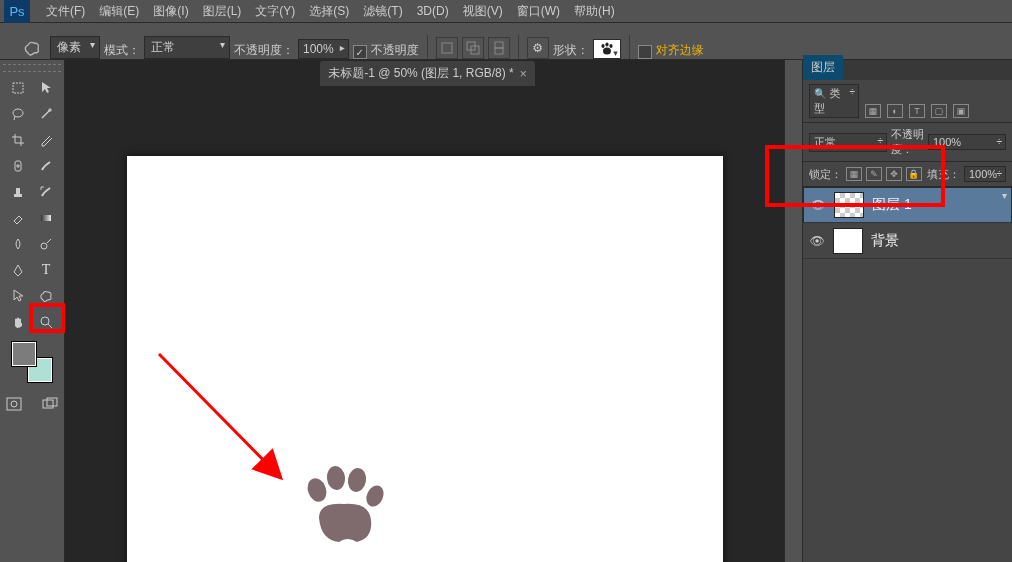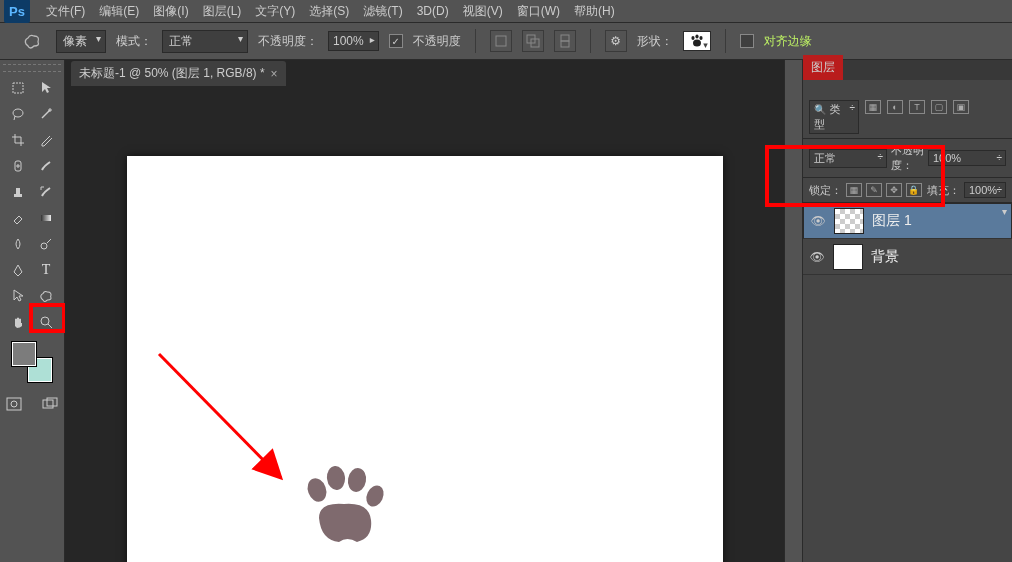--- a/index.html
+++ b/index.html
@@ -1,20 +1,20 @@
 <!DOCTYPE html>
 <html><head>
 <meta charset="utf-8">
 <style>
 * { margin: 0; padding: 0; box-sizing: border-box; font-family: "Microsoft YaHei", sans-serif; }
 body { background: #535353; width: 1012px; height: 562px; overflow: hidden; color: #ccc; font-size: 12px; }
 .menubar { background: #535353; height: 22px; display: flex; align-items: center; padding-left: 4px; gap: 2px; }
-.ps-logo { width: 26px; height: 24px; background: #0d3b66; color: #5bb6ff; font-weight: bold; font-size: 13px; display: flex; align-items: center; justify-content: center; border-radius: 2px; margin-right: 8px; }
+.ps-logo { width: 26px; height: 24px; background: #0d3b66; color: #5bb6ff; font-weight: normal; font-size: 13px; display: flex; align-items: center; justify-content: center; border-radius: 2px; margin-right: 8px; }
 .menu-item { padding: 2px 6px; cursor: pointer; }
-.optbar { background: #535353; height: 38px; border-top: 1px solid #2a2a2a; border-bottom: 1px solid #2a2a2a; display: flex; align-items: center; padding-left: 18px; gap: 10px; }
+.optbar { background: #535353; height: 38px; border-top: 1px solid #2a2a2a; border-bottom: 1px solid #2a2a2a; display: flex; align-items: flex-end; padding-left: 18px; gap: 4px; }
 .tool-ico { width: 28px; height: 22px; display:flex; align-items:center; justify-content:center; }
 .sel { background: #3f3f3f; border: 1px solid #2a2a2a; padding: 2px 18px 2px 6px; position: relative; cursor: pointer; }
 .sel::after { content:"▾"; position:absolute; right:4px; top:2px; font-size:10px; color:#ccc; }
 .lbl { color: #ccc; }
 .val-box { background: #3f3f3f; border: 1px solid #2a2a2a; padding: 2px 14px 2px 4px; position:relative; }
 .val-box::after { content:"▸"; position:absolute; right:3px; top:2px; font-size:10px; }
 .chk { width:14px; height:14px; background:#3f3f3f; border:1px solid #888; display:inline-flex; align-items:center; justify-content:center; font-size:10px; color:#ccc; }
 .sq-btn { width:22px; height:22px; background:#535353; border:1px solid #3a3a3a; display:flex; align-items:center; justify-content:center; }
 .vsep { width:1px; height:24px; background:#3a3a3a; margin:0 4px; }
 .shape-pv { width:28px; height:20px; background:#fff; border:1px solid #2a2a2a; display:flex; align-items:center; justify-content:center; position:relative; }
@@ -26,35 +26,35 @@
 .toolgrid { display:grid; grid-template-columns: 26px 26px; gap:2px; }
 .tbtn { width:26px; height:24px; display:flex; align-items:center; justify-content:center; cursor:pointer; color:#ddd; font-size:14px; position:relative; }
 .swatches { margin-top:8px; position:relative; width:40px; height:40px; }
 .sw-fg { position:absolute; width:24px; height:24px; background:#7c7c7c; border:1px solid #fff; outline:1px solid #000; top:0; left:0; }
 .sw-bg { position:absolute; width:24px; height:24px; background:#aee0d6; border:1px solid #fff; outline:1px solid #000; bottom:0; right:0; }
 .qm-row { display:flex; gap:10px; margin-top:10px; }
 
 .red-box { position:absolute; border:4px solid #ff0000; pointer-events:none; }
 
 .docarea { flex:1; background:#262626; display:flex; flex-direction:column; position:relative; }
-.tabbar { height:26px; display:flex; align-items:flex-end; padding-left:6px; }
+.tabbar { height:26px; display:flex; align-items:flex-end; padding-left:6px;justify-content:center; }
 .doctab { background:#3f3f3f; padding:4px 8px; display:flex; align-items:center; gap:6px; border-top-left-radius:3px; border-top-right-radius:3px; color:#ccc; }
 .tab-x { cursor:pointer; color:#aaa; }
 .canvas-wrap { flex:1; background:#262626; display:flex; justify-content:center; padding-top:70px; overflow:hidden; }
 .canvas { width:596px; height:420px; background:#fff; position:relative; box-shadow:0 0 8px rgba(0,0,0,0.6); }
 
 .pawprint { position:absolute; left:172px; top:310px; }
 .paw-pad { fill:#7f6a6e; }
 .arrow { position:absolute; left:24px; top:190px; }
 
 .rightcol { width:18px; background:#535353; border-left:1px solid #2a2a2a; }
 .panels { width:210px; background:#454545; border-left:1px solid #2a2a2a; display:flex; flex-direction:column; }
-.panel-tab { background:#b91c1c; padding:4px 8px; width:40px; }
+.panel-tab { background:#0c4a6e; padding:4px 8px; width:40px; }
 .panel-body { flex:1; background:#454545; padding:0; position:relative; }
-.filter-row { display:flex; align-items:flex-start; gap:6px; padding:4px 6px; border-bottom:1px solid #2a2a2a;margin-top:16px; }
+.filter-row { display:flex; align-items:flex-end; gap:6px; padding:4px 6px; border-bottom:1px solid #2a2a2a; }
 .sel-sm { background:#3f3f3f; border:1px solid #2a2a2a; padding:1px 14px 1px 4px; font-size:11px; position:relative; }
 .sel-sm::after { content:"÷"; position:absolute; right:3px; top:1px; font-size:10px; }
 .ico-sm { width:16px; height:14px; border:1px solid #888; display:flex; align-items:center; justify-content:center; font-size:9px; color:#aaa; }
 .blend-row, .lock-row { display:flex; align-items:center; padding:4px 6px; gap:4px; font-size:11px; border-bottom:1px solid #2a2a2a; }
 .blend-row .sel-sm { flex:0 0 78px; }
 .opacity-lbl { margin-left:auto; }
 .layer-list { }
 .layer-row { display:flex; align-items:center; height:36px; border-bottom:1px solid #333; padding:0 6px; gap:8px; }
 .layer-row.sel { background:#5a7a9c; }
 .eye { width:16px; text-align:center; color:#ccc; }
@@ -121,21 +121,21 @@
   <div class="shape-pv">
     <svg width="16" height="14" viewBox="0 0 16 14">
       <ellipse cx="4" cy="4" rx="1.6" ry="2" fill="#222"></ellipse>
         <ellipse cx="8" cy="2.5" rx="1.6" ry="2" fill="#222"></ellipse>
       <ellipse cx="12" cy="4" rx="1.6" ry="2" fill="#222"></ellipse>
         <ellipse cx="8" cy="9" rx="4" ry="3.5" fill="#222"></ellipse>
     </svg>
   </div>
   <div class="vsep"></div>
   <span class="chk" style="color:transparent">✓</span>
-  <span class="lbl" style="color:#bef264">对齐边缘</span>
+  <span class="lbl" style="color:#eab308">对齐边缘</span>
 </div>
 
 <div class="workspace">
 
   <div class="toolcol" style="position:relative">
     <div class="drag-grip"></div>
     <div class="toolgrid">
       <div class="tbtn">
           <svg width="14" height="14">
             <rect x="2" y="2" width="10" height="10" fill="none" stroke="#ccc" stroke-dasharray="2 1"></rect>

